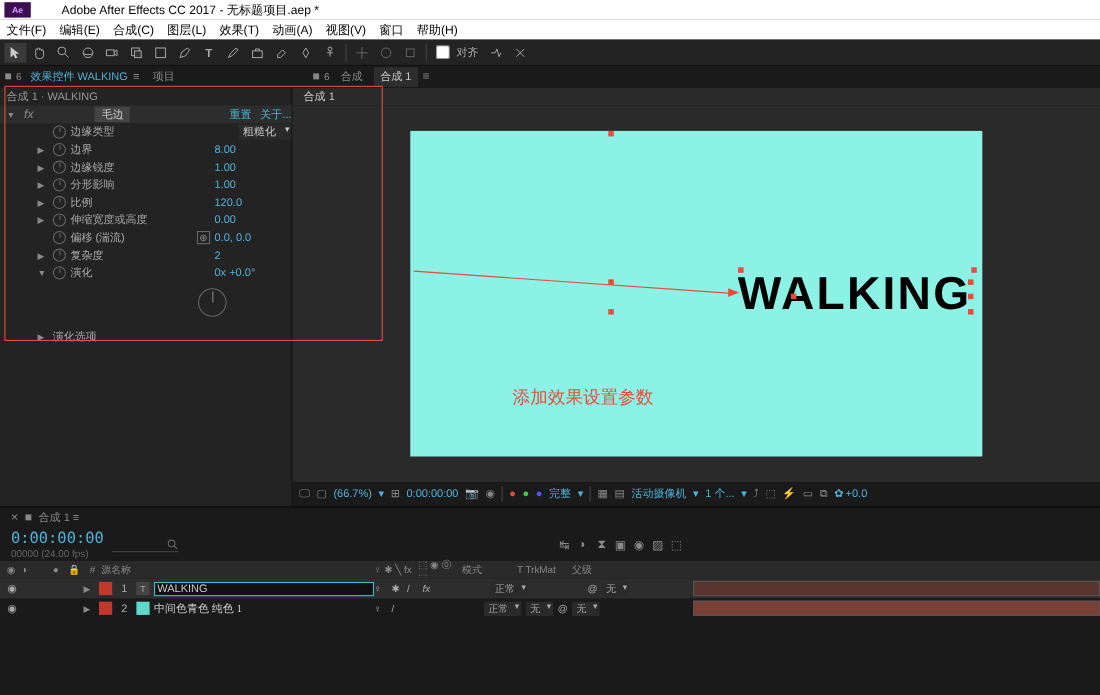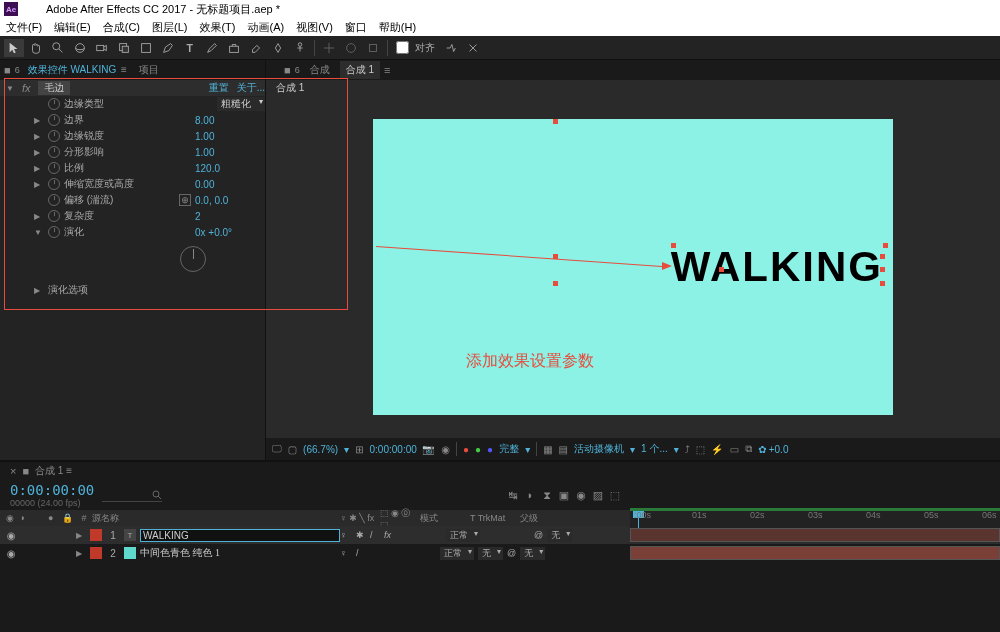--- a/index.html
+++ b/index.html
@@ -1,36 +1,36 @@
 <!DOCTYPE html>
 <html><head>
 <meta charset="utf-8">
 <style>
 * { margin: 0; padding: 0; box-sizing: border-box; font-family: "Microsoft YaHei", Arial, sans-serif; }
 body { background: #1e1e1e; color: #aaa; font-size: 11px; width: 1000px; height: 632px; overflow: hidden; position: relative; }
 .titlebar { background: #fff; height: 18px; display: flex; align-items: center; padding-left: 4px; gap: 4px; }
-.titlebar .logo { width: 14px; height: 14px; background: #3e0e52; display: flex; align-items: center; justify-content: center; color: #d39cff; font-size: 8px; font-weight: bold; }
+.titlebar .logo { width: 24px; height: 14px; background: #3e0e52; display: flex; align-items: center; justify-content: center; color: #d39cff; font-size: 8px; font-weight: bold; }
 .titlebar .title { color: #000; font-size: 11px; margin-left: 24px; }
 .menubar { background: #fff; height: 18px; display: flex; align-items: center; padding-left: 6px; gap: 12px; color: #000; font-size: 11px; }
 .menubar span { cursor: default; }
 .toolbar { background: #232323; height: 24px; display: flex; align-items: center; padding: 0 4px; gap: 2px; border-bottom: 1px solid #111; }
 .tool-btn { width: 20px; height: 18px; display: flex; align-items: center; justify-content: center; color: #aaa; cursor: pointer; }
 .tool-btn.active { background: #3a3a3a; }
 .tool-btn svg { width: 14px; height: 14px; }
 .tool-sep { width: 1px; height: 16px; background: #444; margin: 0 2px; }
 .tool-text { color: #aaa; font-size: 10px; padding: 0 4px; }
 .main-area { display: flex; height: 400px; }
 .left-panel { width: 266px; background: #232323; display: flex; flex-direction: column; border-right: 1px solid #111; }
 .panel-tabs { height: 20px; display: flex; align-items: center; padding-left: 4px; gap: 4px; background: #1a1a1a; }
 .panel-tab { color: #888; font-size: 10px; padding: 2px 4px; }
 .panel-tab.active { color: #4fb3d9; }
 .panel-tab .tri { color: #888; margin-left: 2px; }
 .breadcrumb { height: 16px; padding-left: 6px; font-size: 10px; color: #999; display: flex; align-items: center; }
 .effect-header { height: 16px; display: flex; align-items: center; background: #2d2d2d; padding-left: 6px; gap: 8px; }
-.effect-name { background: #444; padding: 0 6px; color: #ccc; font-size: 10px; }
+.effect-name { background: #444; padding: 0 6px; color: #ccc; font-size: 10px; margin-left: 48px; }
 .effect-link { color: #4fb3d9; font-size: 10px; cursor: pointer; }
 .prop-list { flex: 1; overflow: hidden; }
 .prop-row { display: flex; align-items: center; height: 16px; padding-left: 12px; gap: 4px; margin-left: 22px; }
 .prop-arrow { width: 10px; color: #888; font-size: 8px; }
 .prop-clock { width: 12px; height: 12px; border: 1px solid #666; border-radius: 50%; position: relative; }
 .prop-clock::after { content: ''; position: absolute; width: 1px; height: 4px; background: #666; left: 50%; top: 1px; }
 .prop-label { flex: 1; color: #aaa; font-size: 10px; }
 .prop-value { color: #4fb3d9; font-size: 10px; min-width: 70px; text-align: left; padding-right: 10px; cursor: pointer; }
 .prop-dropdown { background: #2a2a2a; padding: 0 14px 0 4px; position: relative; font-size: 10px; color: #ccc; }
 .prop-dropdown::after { content: '▾'; position: absolute; right: 2px; font-size: 8px; }
@@ -224,20 +224,21 @@
 
   <div class="left-panel">
     <div class="panel-tabs">
       <span style="color:#888">■</span>
       <span style="color:#888;font-size:9px">6</span>
       <span class="panel-tab active">
         <span>效果控件</span> <span>WALKING</span> <span class="tri">≡</span>
       </span>
       <span class="panel-tab">项目</span>
     </div>
+    <div class="breadcrumb">合成 1 · WALKING</div>
     <div class="effect-header">
       <span style="color:#888;font-size:8px">▼</span>
       <span style="font-style:italic;color:#888">fx</span>
       <span class="effect-name">毛边</span>
       <span style="flex:1"></span>
       <span class="effect-link">重置</span>
       <span class="effect-link">关于...</span>
     </div>
     <div class="prop-list">
       <div class="prop-row">
@@ -407,31 +408,20 @@
         <span style="width:16px;text-align:center">#</span>
         <span>源名称</span>
       </div>
       <div class="tl-col-mid">
         <span style="width:40px">♀ ✱ ╲ fx</span>
         <span style="width:40px">⬚ ◉ ⓪ ⬚</span>
         <span style="width:50px">模式</span>
         <span style="width:50px">T TrkMat</span>
         <span style="width:40px">父级</span>
       </div>
-      <div class="tl-col-right tl-ruler">
-        <div class="tl-playhead" style="left:8px"></div>
-        <span class="tl-tick" style="left:4px">:00s</span>
-        <span class="tl-tick" style="left:62px">01s</span>
-        <span class="tl-tick" style="left:120px">02s</span>
-        <span class="tl-tick" style="left:178px">03s</span>
-        <span class="tl-tick" style="left:236px">04s</span>
-        <span class="tl-tick" style="left:294px">05s</span>
-        <span class="tl-tick" style="left:352px">06s</span>
-        <div style="position:absolute;left:0;top:0;height:3px;width:370px;background:#2a7a3a"></div>
-      </div>
     </div>
 
     <div class="tl-layers">
 
       <div class="tl-layer" style="background:#2d2d2d">
         <div class="tl-layer-left">
           <span class="tl-eye">◉</span>
           <span style="width:14px"></span>
             <span style="width:14px"></span>
             <span style="width:14px"></span>

